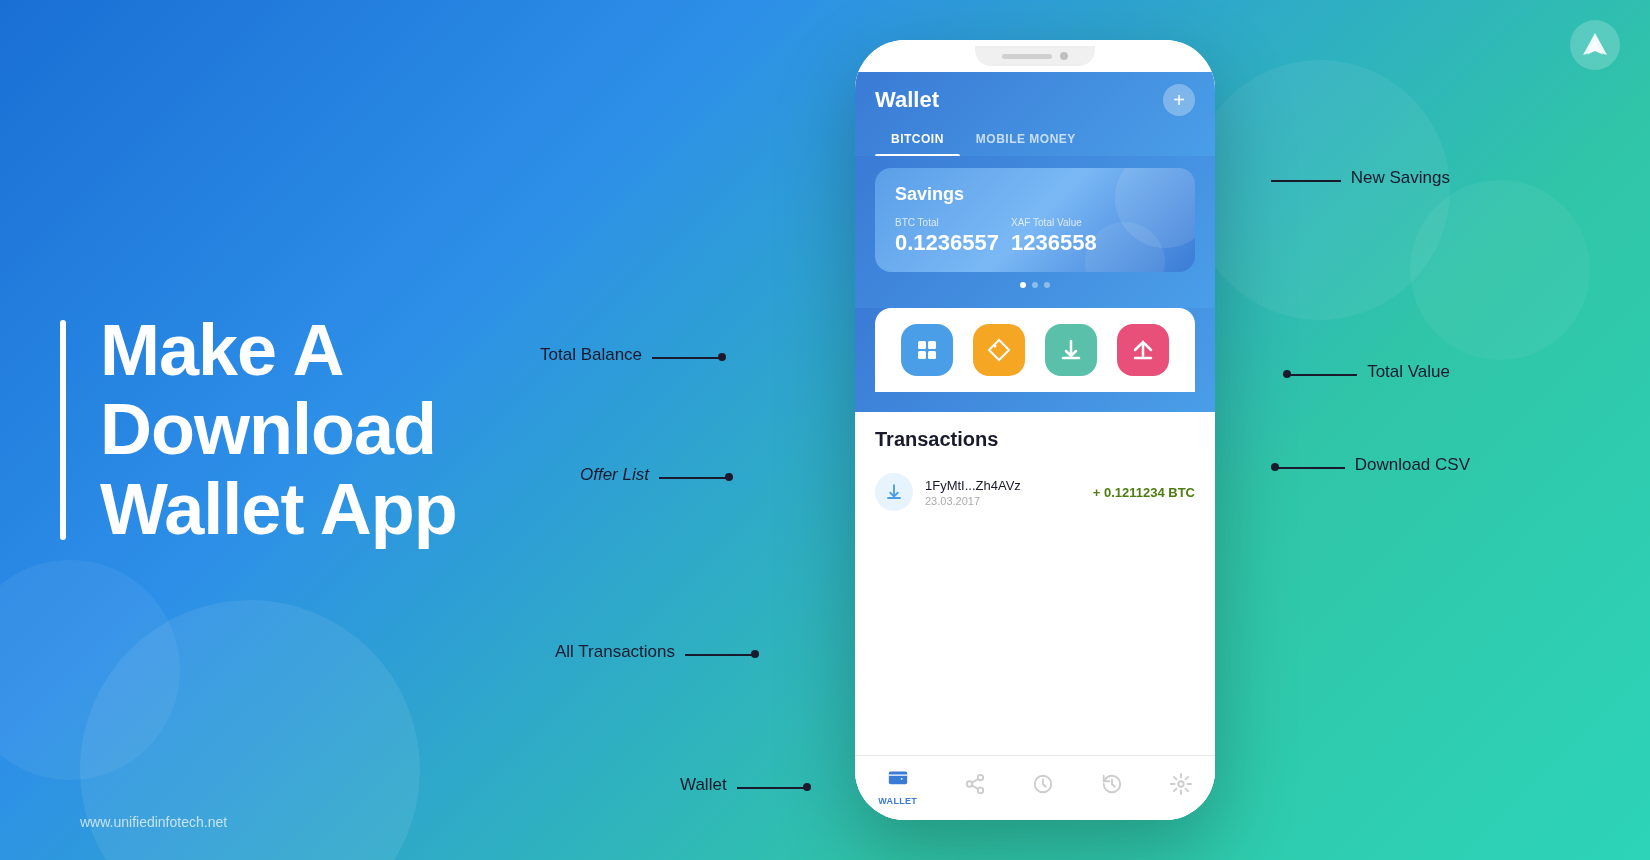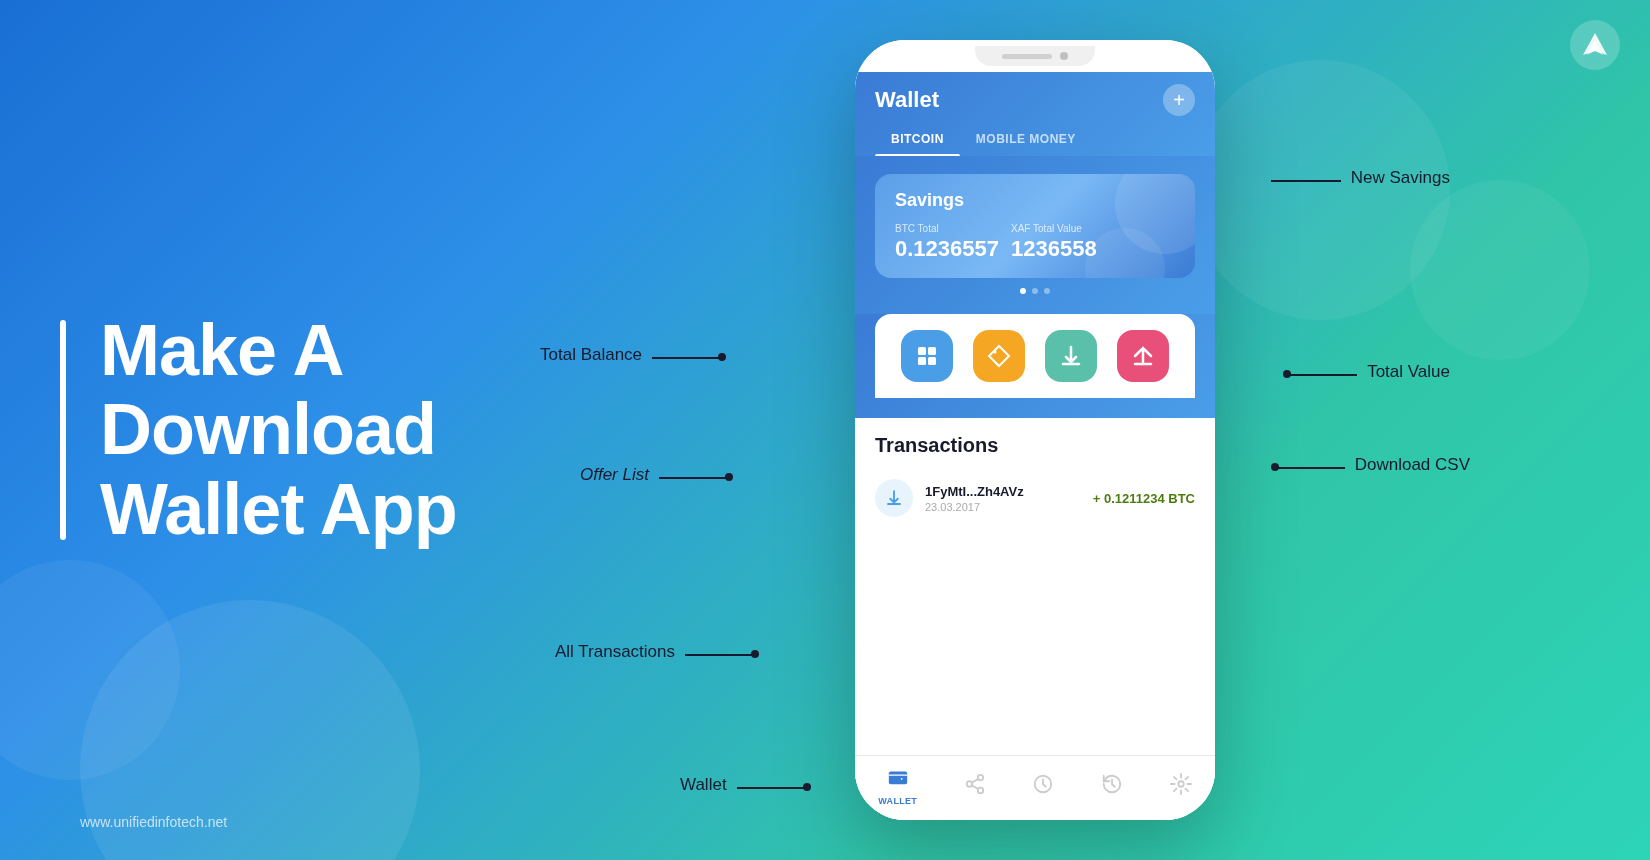--- a/index.html
+++ b/index.html
@@ -235,21 +235,20 @@
       padding: 12px 20px 20px 20px;
     }
 
     .wallet-card {
       background: linear-gradient(135deg, #5b9fe8 0%, #7ab8f5 50%, #3a7bd5 100%);
       border-radius: 16px;
       padding: 16px 20px;
       color: white;
       position: relative;
       overflow: hidden;
-      margin-top: 6px;
     }
 
     .wallet-card::before {
       content: '';
       position: absolute;
       top: -20px;
       right: -20px;
       width: 100px;
       height: 100px;
       border-radius: 50%;
@@ -395,21 +394,21 @@
       color: #5b9fe8;
       flex-shrink: 0;
     }
 
     .tx-info {
       flex: 1;
     }
 
     .tx-address {
       font-size: 13px;
-      font-weight: 700;
+      font-weight: 400;
       color: #1a1a2e;
     }
 
     .tx-date {
       font-size: 11px;
       color: #aaa;
       margin-top: 2px;
     }
 
     .tx-amount {

